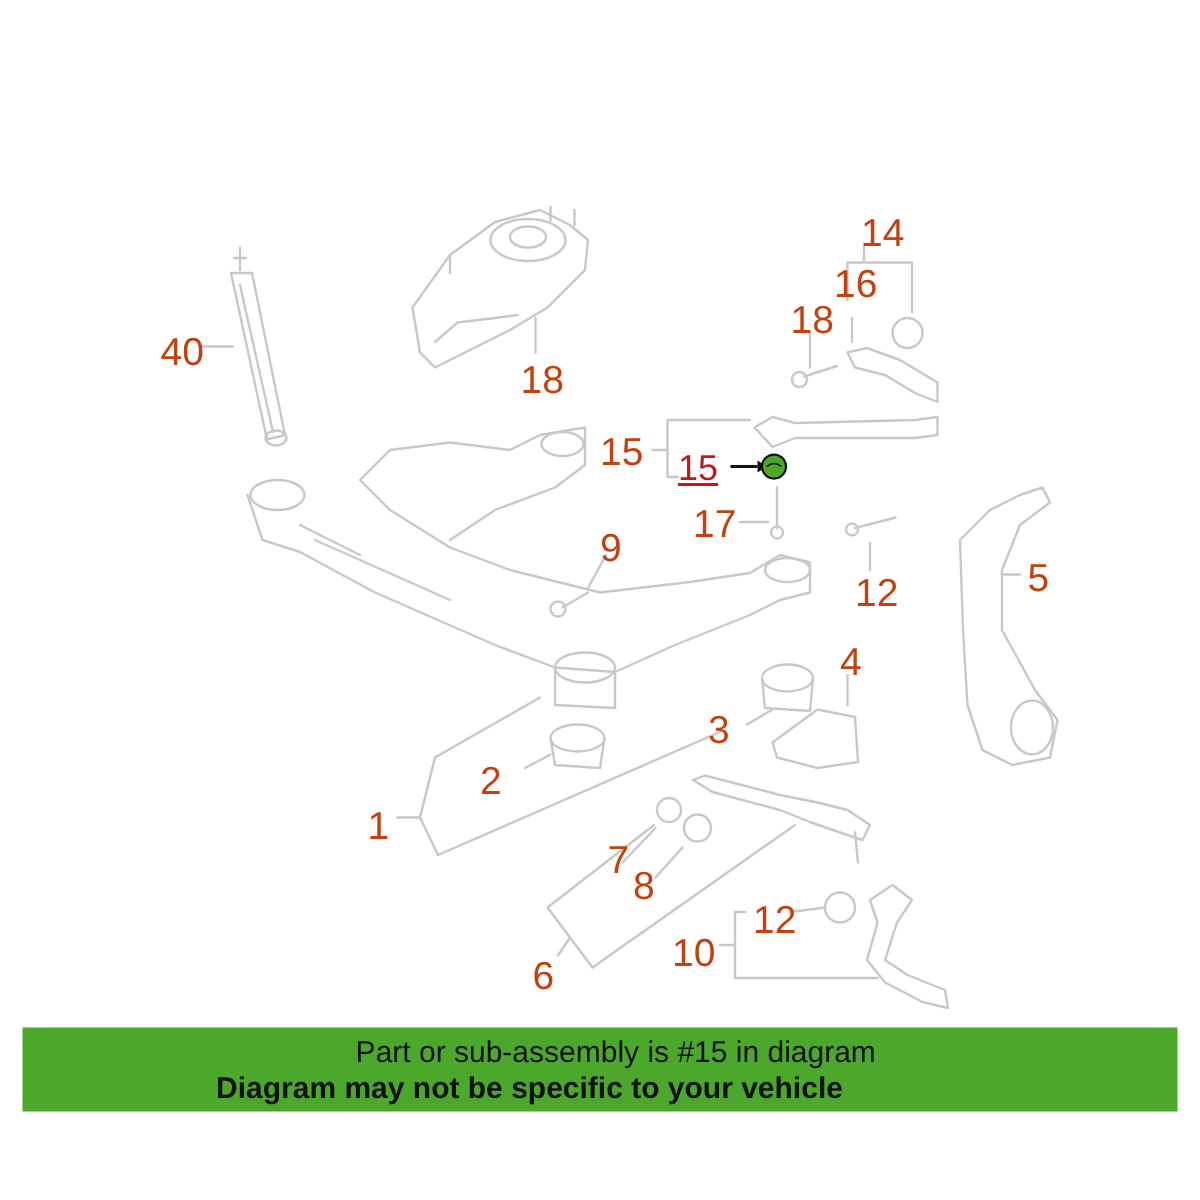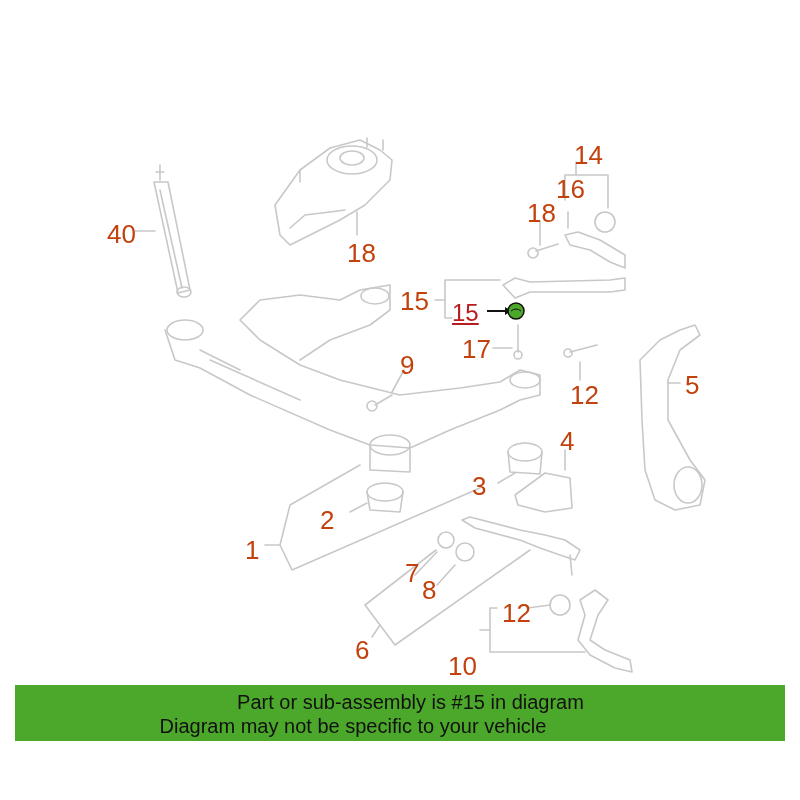--- a/index.html
+++ b/index.html
@@ -3,21 +3,21 @@
 <meta charset="utf-8">
 <style>
   html, body { margin: 0; padding: 0; background: #ffffff; }
   body { width: 800px; height: 800px; position: relative; overflow: hidden; font-family: "Liberation Sans", sans-serif; }
   #diagram { position: absolute; left: 0; top: 0; width: 800px; height: 680px; }
   .lbl { position: absolute; font-size: 26px; color: #c2410c; line-height: 1; white-space: nowrap; }
   .lbl.hl { color: #b91c1c; font-size: 24px; text-decoration: underline; }
   #banner { position: absolute; left: 15px; top: 685px; width: 770px; height: 56px; background: #4ca82a; }
   #banner .line { position: absolute; left: 0; width: 100%; text-align: center; font-size: 20px; color: #111; line-height: 22px; }
   #banner .l1 { top: 6px; padding-left: 21px; box-sizing: border-box; }
-  #banner .l2 { top: 30px; padding-right: 94px; box-sizing: border-box; padding-left: 0; }
+  #banner .l2 { top: 30px; padding-right: 94px; box-sizing: border-box; padding-left: 0; font-weight: bold; }
 </style>
 </head>
 <body>
 
 <div id="diagram">
   <svg width="800" height="680" viewBox="0 0 800 680">
     <g fill="none" stroke="#c8c8c8" stroke-width="1.6" stroke-linejoin="round" stroke-linecap="round">
 
       <g>
         <path d="M160 165 L160 180 M156 172 L164 172"></path>
@@ -137,21 +137,21 @@
   
   <span class="lbl" style="left:245px;top:537px">1</span>
   <span class="lbl" style="left:320px;top:507px">2</span>
   <span class="lbl" style="left:472px;top:473px">3</span>
   <span class="lbl" style="left:560px;top:428px">4</span>
   <span class="lbl" style="left:685px;top:372px">5</span>
   <span class="lbl" style="left:355px;top:637px">6</span>
   <span class="lbl" style="left:405px;top:560px">7</span>
   <span class="lbl" style="left:422px;top:577px">8</span>
   <span class="lbl" style="left:400px;top:352px">9</span>
-  <span class="lbl" style="left:448px;top:653px">10</span>
+  <span class="lbl" style="left:448px;top:622px">10</span>
   <span class="lbl" style="left:502px;top:600px">12</span>
   <span class="lbl" style="left:570px;top:382px">12</span>
   <span class="lbl" style="left:400px;top:288px">15</span>
   <span class="lbl" style="left:574px;top:142px">14</span>
   <span class="lbl hl" style="left:452px;top:301px">15</span>
   <span class="lbl" style="left:556px;top:176px">16</span>
   <span class="lbl" style="left:462px;top:336px">17</span>
   <span class="lbl" style="left:527px;top:200px">18</span>
   <span class="lbl" style="left:347px;top:240px">18</span>
   <span class="lbl" style="left:107px;top:221px">40</span>

